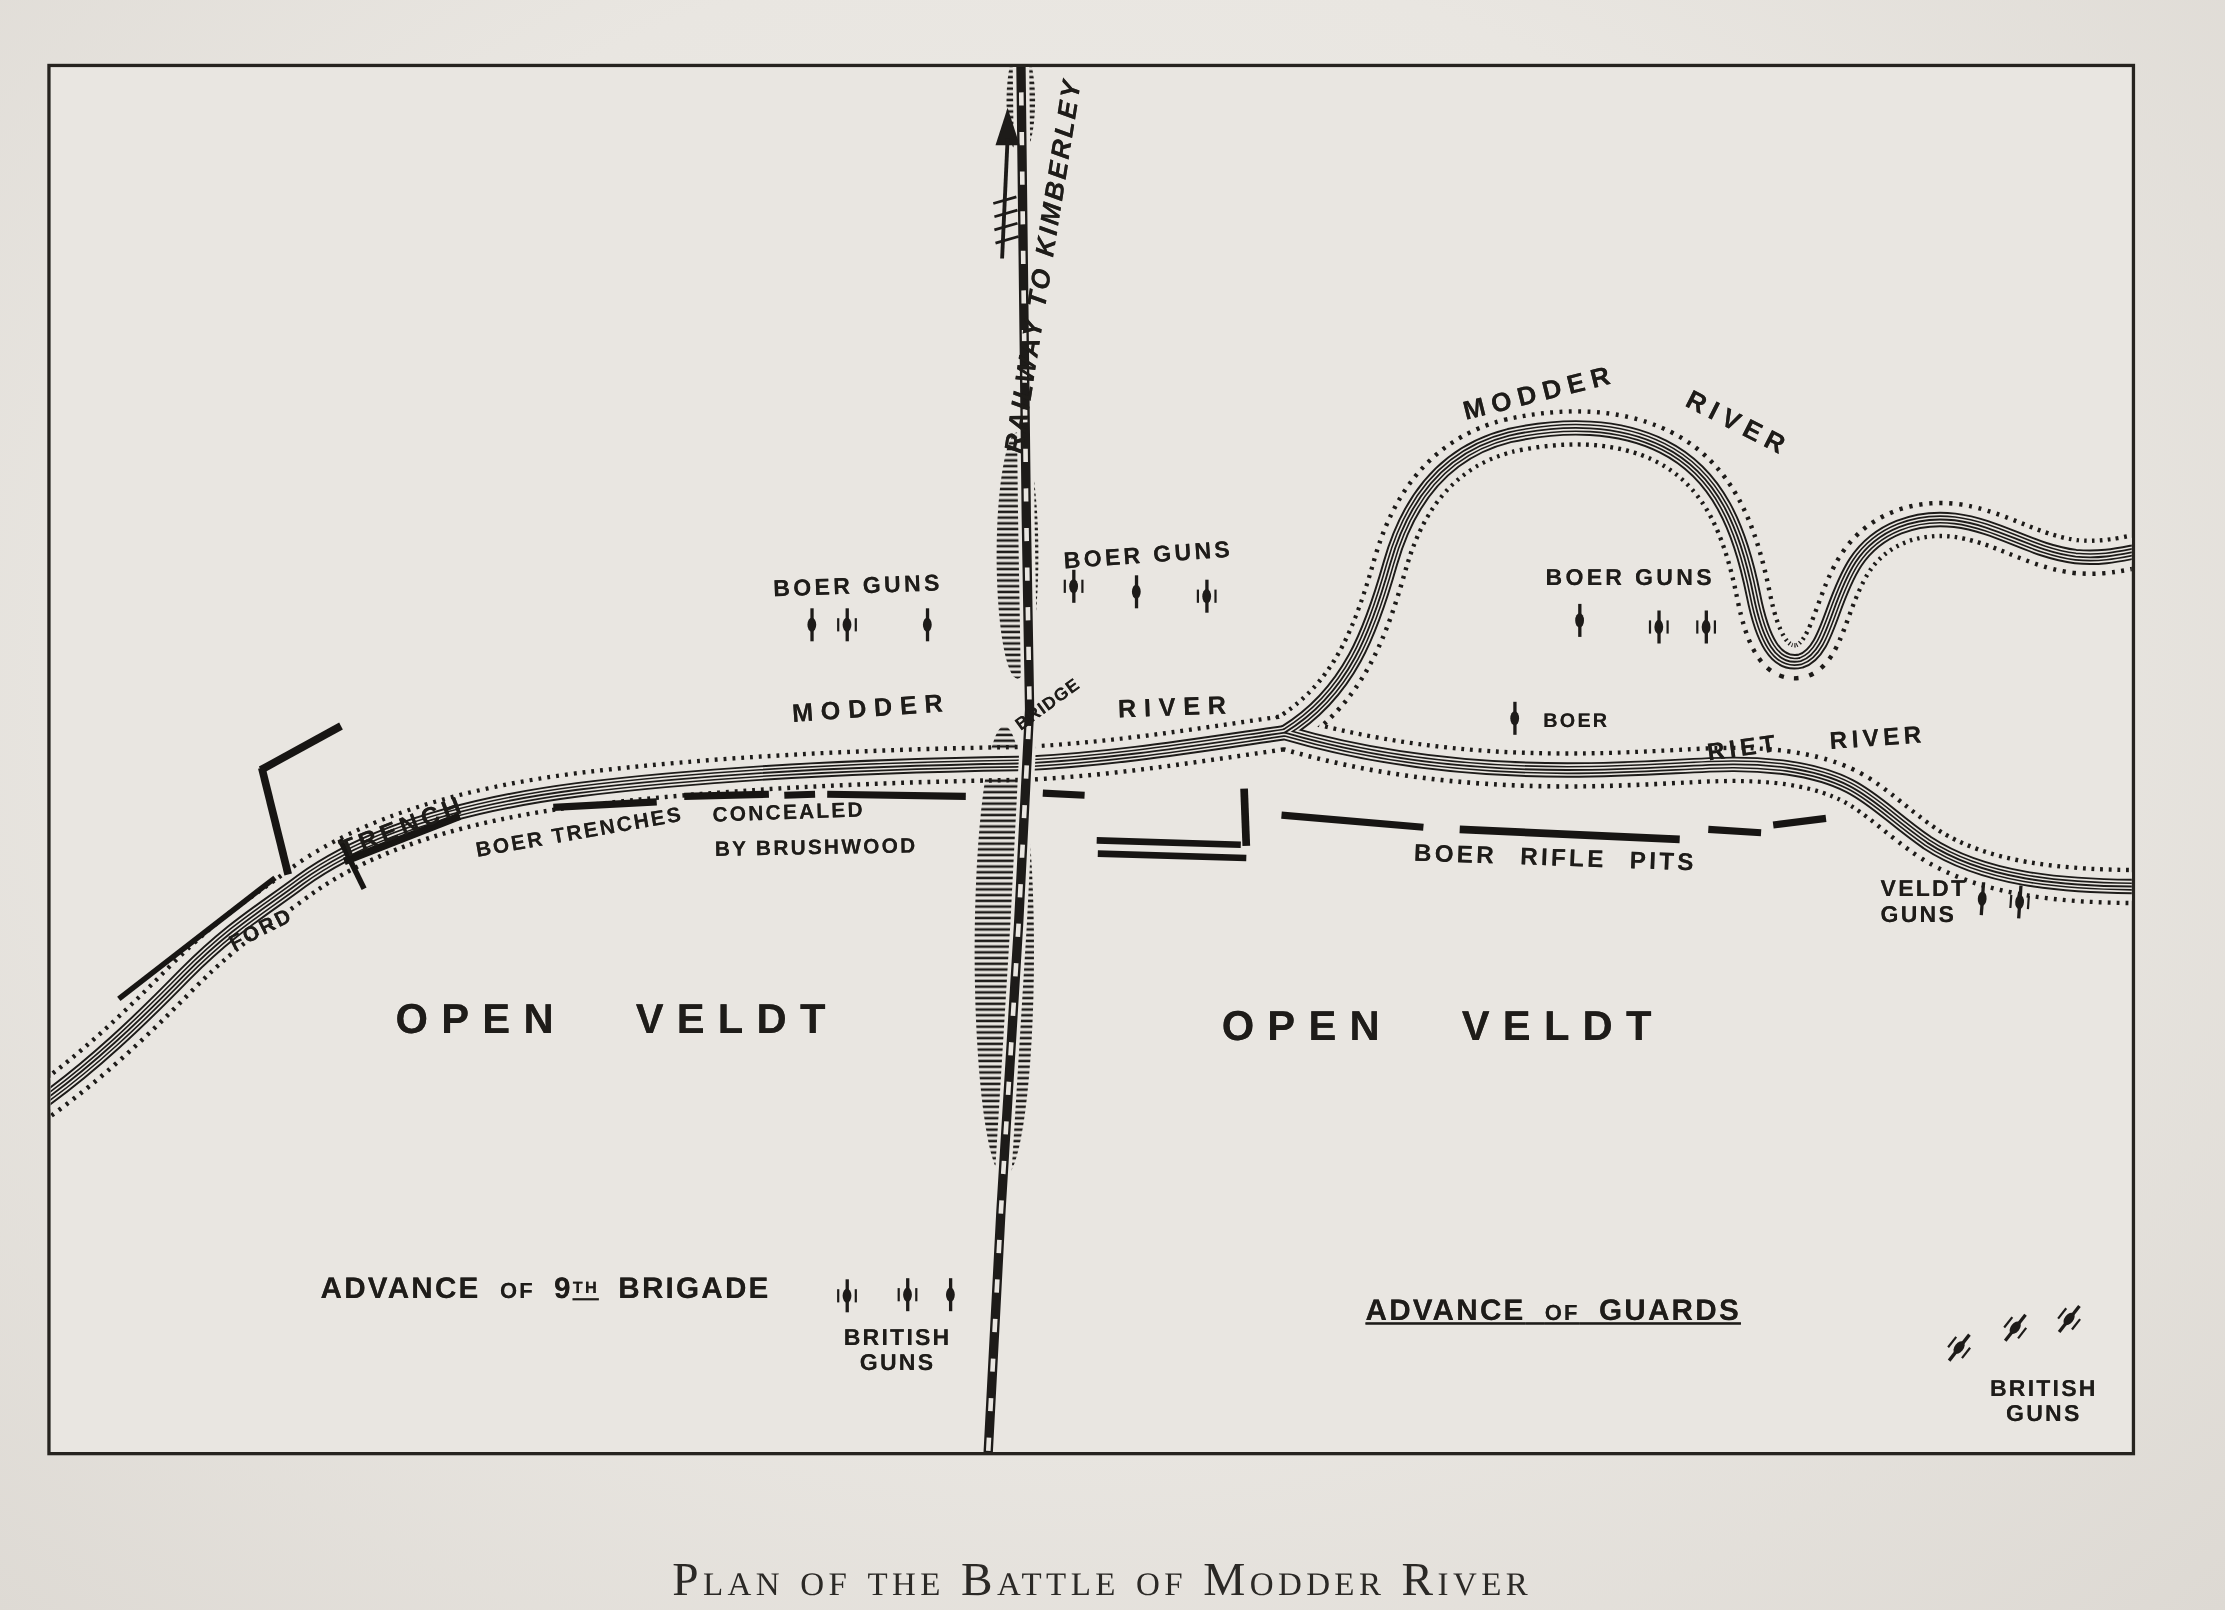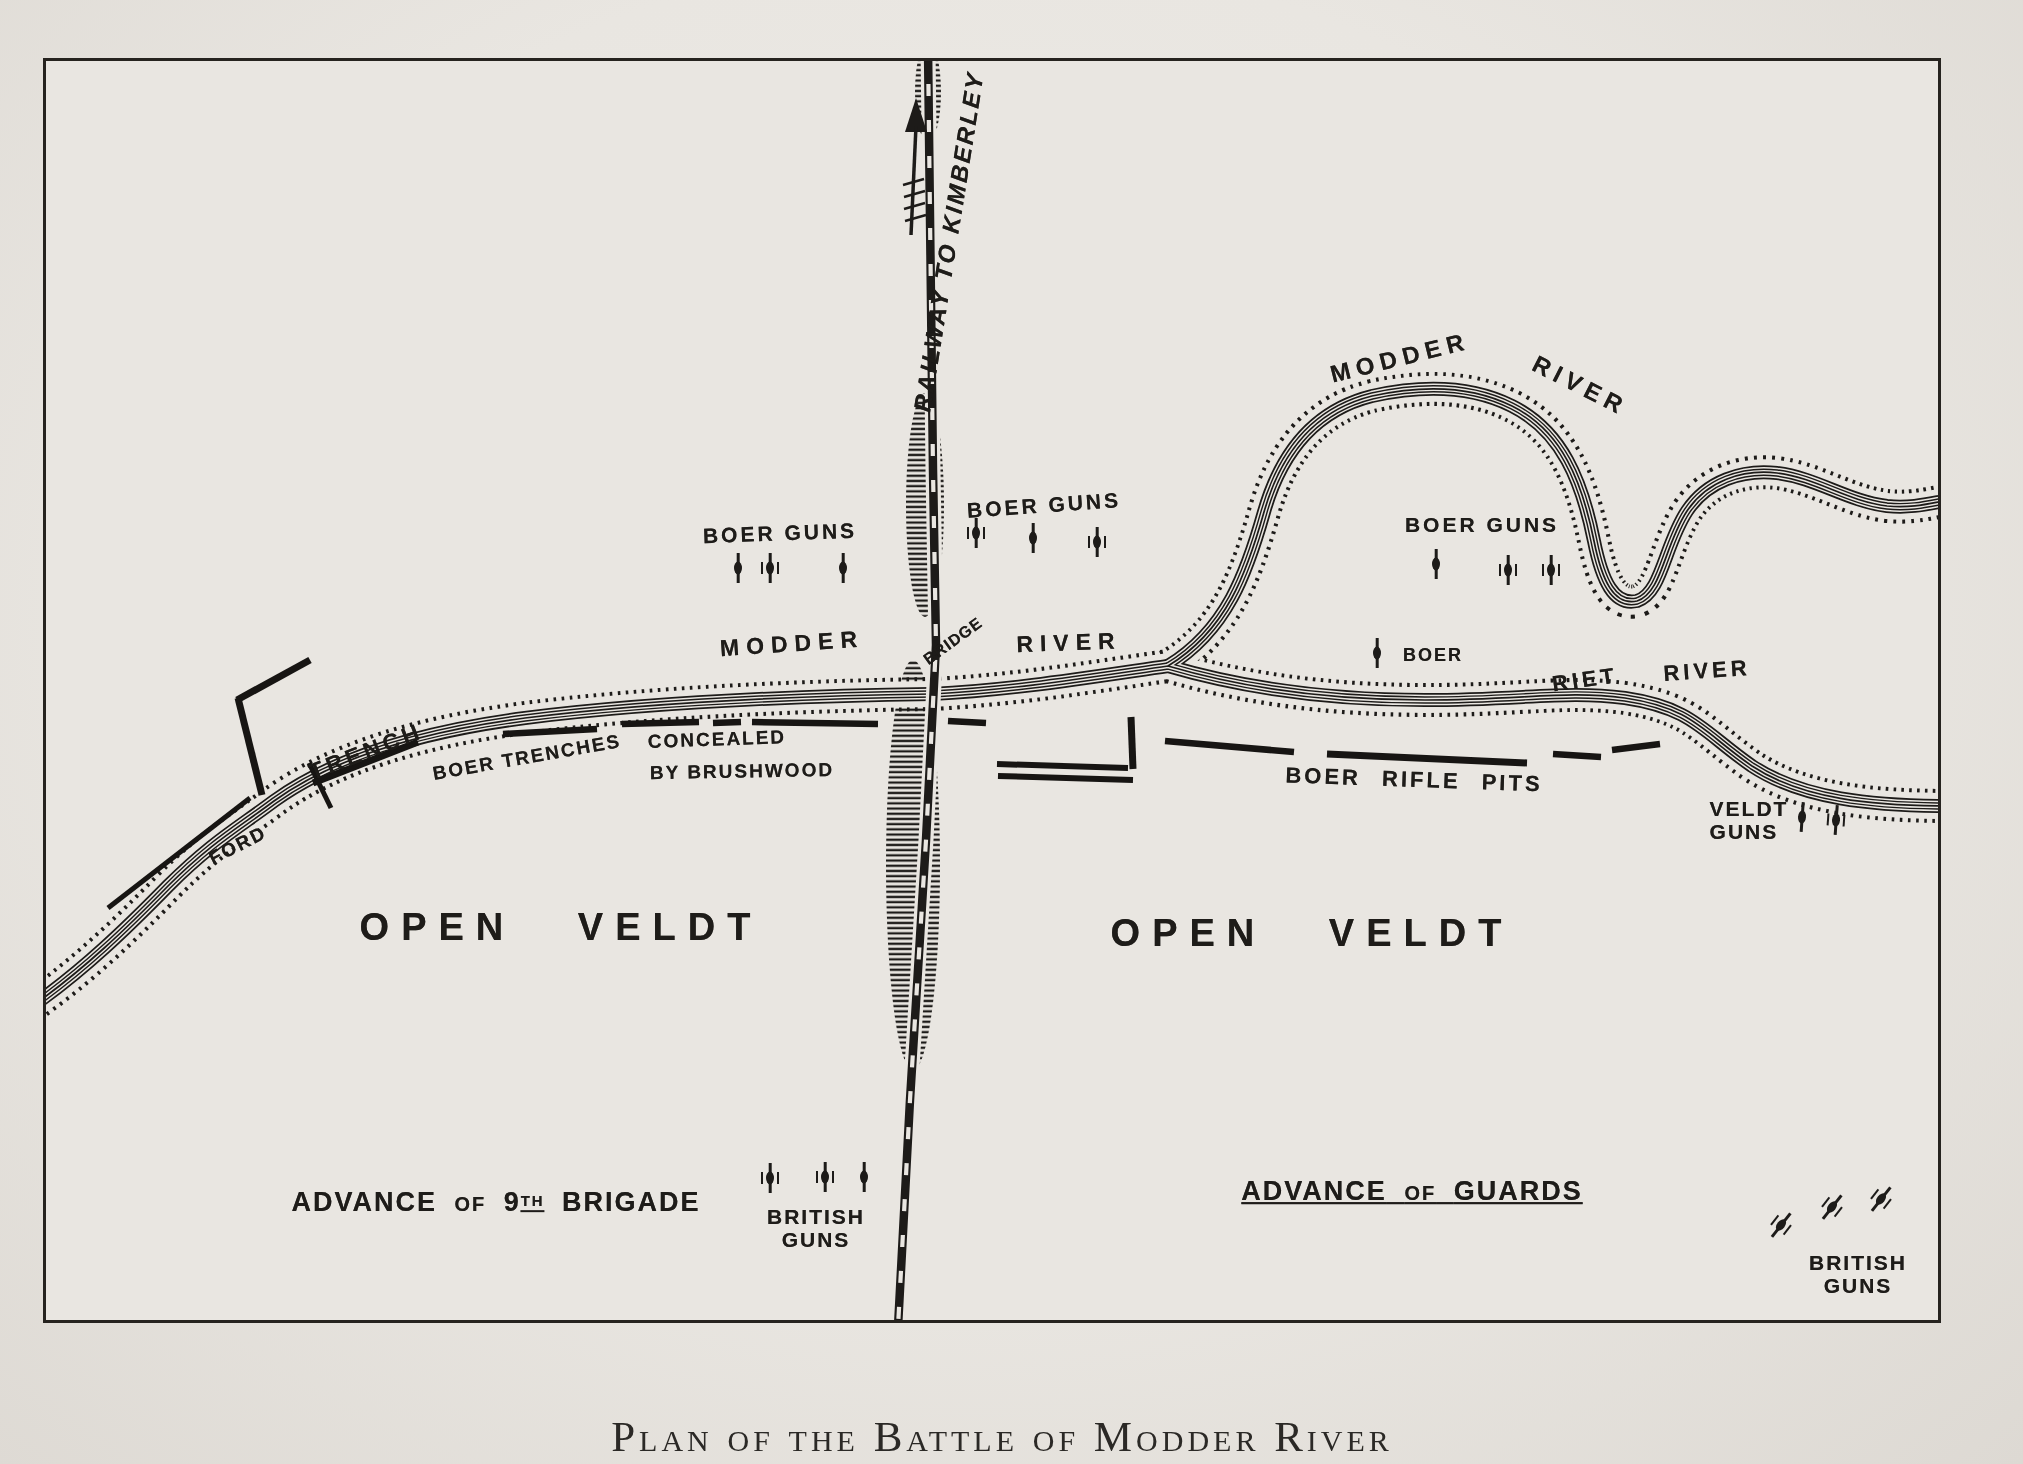--- a/index.html
+++ b/index.html
@@ -196,21 +196,21 @@
   <div class="lbl lbl2" style="left:1749px; top:820px; text-align:left; letter-spacing:2px;">
     <span>VELDT</span>
     <span>GUNS</span>
   </div>
   <div class="gun" style="left:1802px; top:817px; --r:4deg;"></div>
   <div class="gun flank" style="left:1836px; top:820px; --r:4deg;"></div>
 
   <div class="lbl" style="left:561px; top:928px; font-size:38px; letter-spacing:12px; word-spacing:40px;">OPEN VELDT</div>
   <div class="lbl" style="left:1312px; top:934px; font-size:38px; letter-spacing:12px; word-spacing:40px;">OPEN VELDT</div>
 
-  <div class="lbl" style="left:496px; top:1172px; font-size:27px; letter-spacing:2px; word-spacing:8px;margin-top:31px;"><span>ADVANCE</span> <span class="sm">OF</span> <span>9</span><span class="sup">TH</span> <span>BRIGADE</span></div>
+  <div class="lbl" style="left:496px; top:1172px; font-size:27px; letter-spacing:2px; word-spacing:8px;"><span>ADVANCE</span> <span class="sm">OF</span> <span>9</span><span class="sup">TH</span> <span>BRIGADE</span></div>
 
   <div class="gun flank" style="left:770px; top:1178px;"></div>
   <div class="gun flank" style="left:825px; top:1177px;"></div>
   <div class="gun" style="left:864px; top:1177px;"></div>
   <div class="lbl lbl2" style="left:816px; top:1228px; letter-spacing:2px;">
     <span>BRITISH</span>
     <span>GUNS</span>
   </div>
 
   <div class="lbl" style="left:1412px; top:1192px; font-size:27px; letter-spacing:2px; word-spacing:8px;text-decoration:underline;"><span>ADVANCE</span> <span class="sm">OF</span> <span>GUARDS</span></div>

